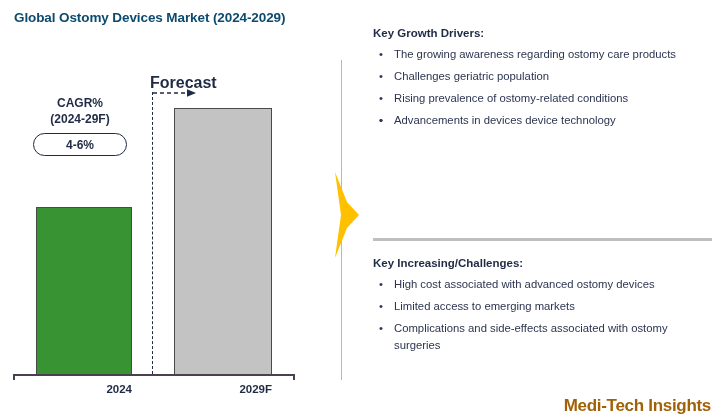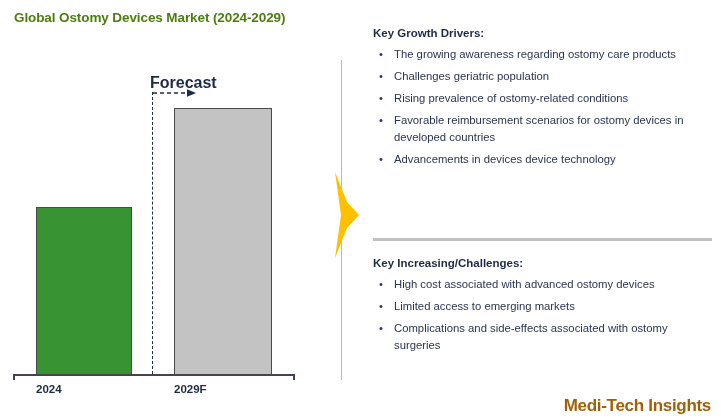--- a/index.html
+++ b/index.html
@@ -22,21 +22,21 @@
     left: 0; top: 0;
     width: 341px; height: 420px;
   }
 
   #chart-title {
     position: absolute;
     left: 14px; top: 10px;
     width: 320px;
     font-size: 13.5px;
     font-weight: bold;
-    color: #4d7c0f;
+    color: #0c4a6e;
     letter-spacing: -0.1px;
   }
 
   
   #cagr-block {
     position: absolute;
     left: 22px; top: 95px;
     width: 116px;
     text-align: center;
   }
@@ -120,21 +120,21 @@
   }
   #axis-tick-left  { left: 13px; }
   #axis-tick-right { left: 293px; }
 
   .axis-label {
     position: absolute;
     top: 383px;
     font-size: 11.5px;
     font-weight: bold;
     color: #1f2a44;
-    text-align: left;
+    text-align: right;
   }
   #axis-label-2024 { left: 36px; width: 96px; }
   #axis-label-2029 { left: 174px; width: 98px; }
 
   
   #center-divider {
     position: absolute;
     left: 341px; top: 60px;
     width: 1.4px; height: 320px;
     background: #b8b8b8;
@@ -207,20 +207,27 @@
     letter-spacing: -0.3px;
   }
 </style>
 </head>
 <body>
 
 <div id="chart-panel">
 
   <div id="chart-title">Global Ostomy Devices Market (2024-2029)</div>
 
+  <div id="cagr-block">
+    <div id="cagr-label-1">CAGR%</div>
+    <div id="cagr-label-2">(2024-29F)</div>
+    <div id="cagr-pill">
+      <span id="cagr-pill-text">4-6%</span>
+    </div>
+  </div>
 
   <div id="forecast-label">Forecast</div>
 
   <svg id="forecast-arrow" viewBox="0 0 50 10">
     <path d="M1,5 L36,5" stroke="#1f2a44" stroke-width="1.3" fill="none" stroke-dasharray="4,3"></path>
     <path d="M35,1.2 L44,5 L35,8.8 Z" fill="#1f2a44"></path>
   </svg>
 
   <div id="forecast-divider"></div>
 
@@ -253,21 +260,20 @@
     <li class="bullet-item">
       <span class="bullet-dot">•</span>
       <span>Challenges geriatric population</span>
     </li>
     <li class="bullet-item">
       <span class="bullet-dot">•</span>
       <span>Rising prevalence of ostomy-related conditions</span>
     </li>
     <li class="bullet-item">
       <span class="bullet-dot">•</span>
-      <span>Favorable reimbursement scenarios for ostomy devices in developed countries</span>
     </li>
     <li class="bullet-item">
       <span class="bullet-dot">•</span>
       <span>Advancements in devices device technology</span>
     </li>
   </ul>
 
   <div id="panel-separator"></div>
 
   <div class="section-heading" id="restraints-heading">Key Increasing/Challenges:</div>

